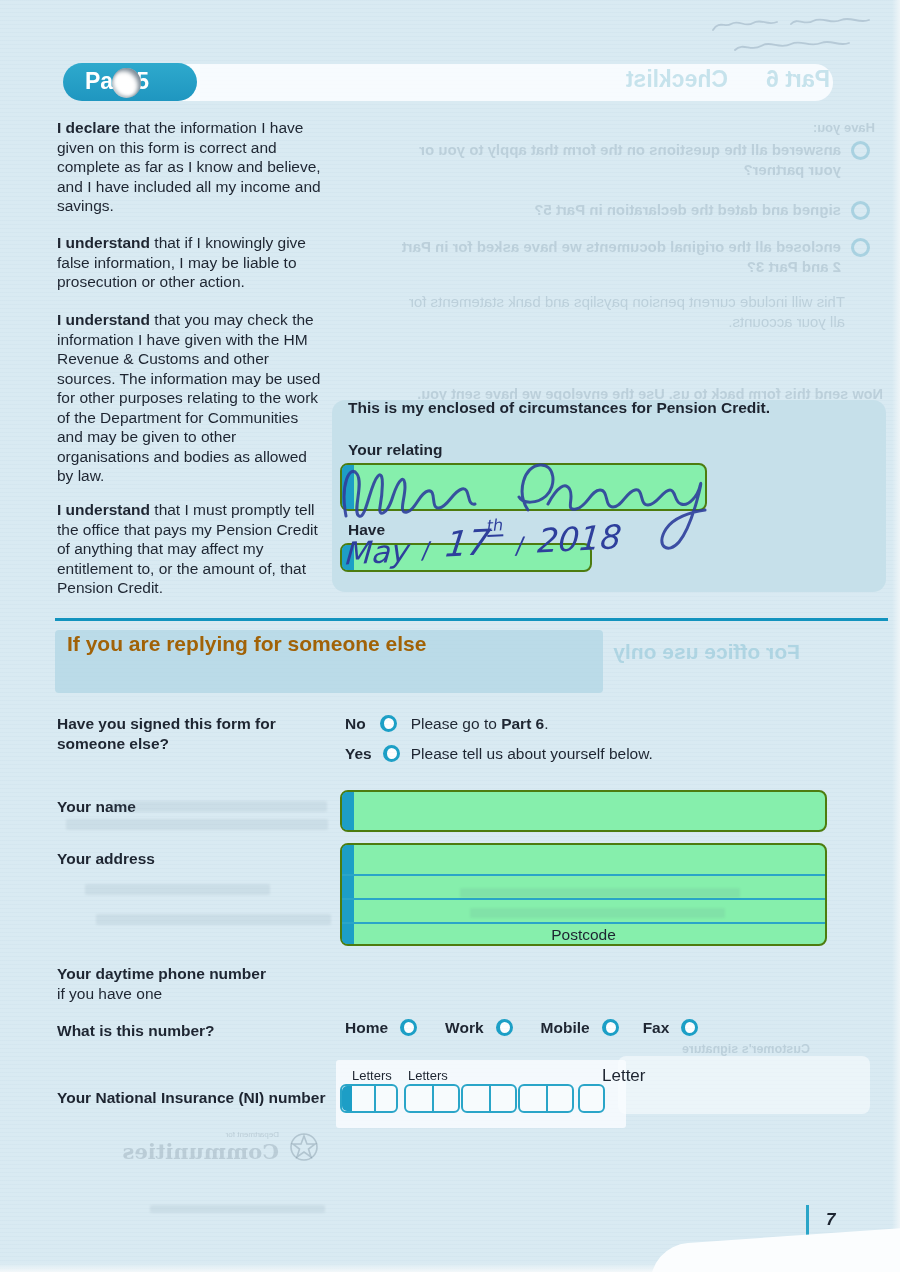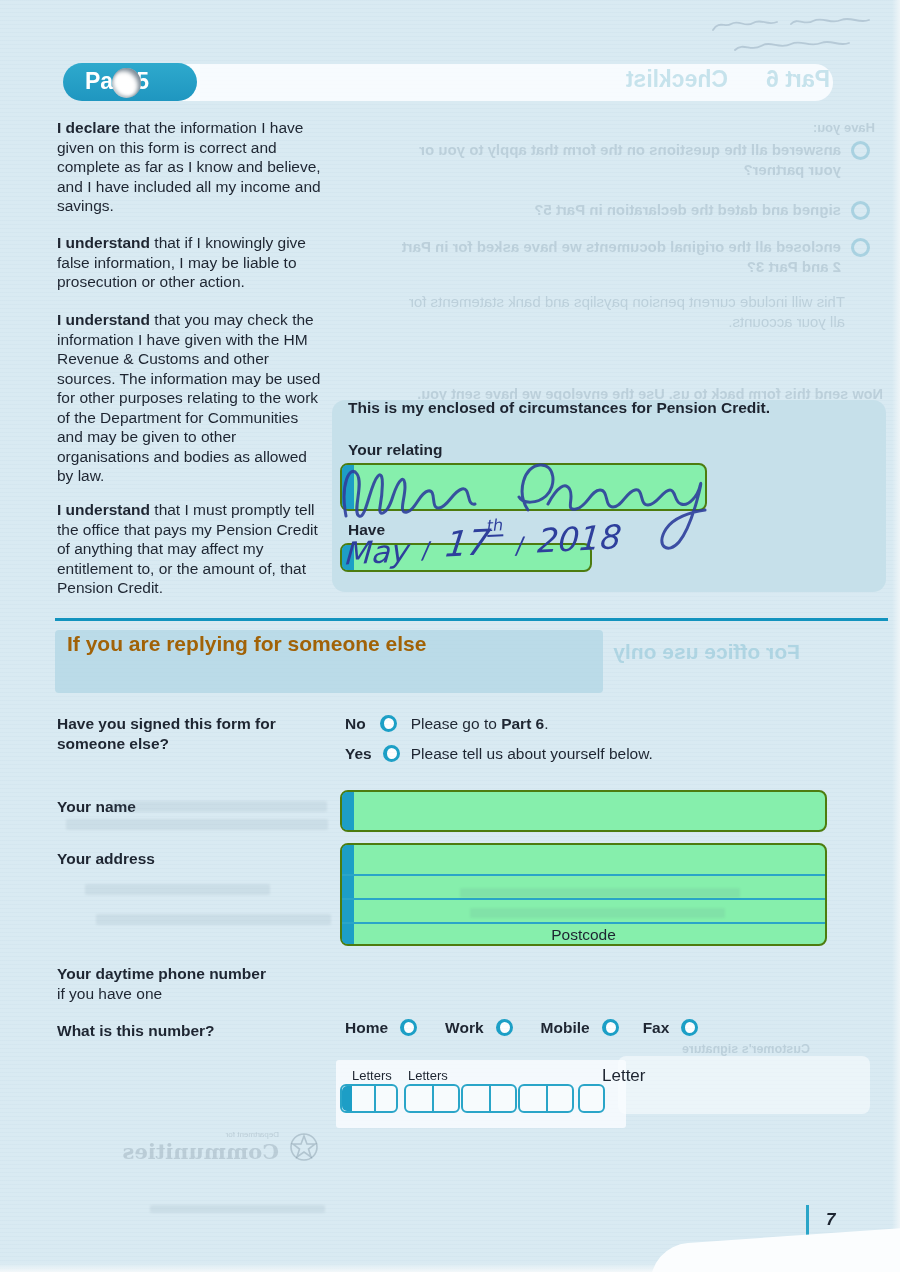--- a/index.html
+++ b/index.html
@@ -201,20 +201,21 @@
     <span class="radio" style="margin:0 28px 0 12px;"></span>
     <span class="txt b">Work</span>
     <span class="radio" style="margin:0 28px 0 12px;"></span>
     <span class="txt b">Mobile</span>
     <span class="radio" style="margin:0 24px 0 12px;"></span>
     <span class="txt b">Fax</span>
     <span class="radio" style="margin:0 0 0 12px;"></span>
   </div>
 
   <div class="abs" style="left:336px;top:1060px;width:290px;height:68px;background:rgba(250,253,255,0.8);border-radius:3px;z-index:1;"></div>
+  <div class="abs txt b" style="left:57px;top:1088px;width:290px;z-index:2;">Your National Insurance (NI) number</div>
   <div class="abs txt" style="left:352px;top:1066px;font-size:13px;z-index:2;">Letters</div>
   <div class="abs txt" style="left:408px;top:1066px;font-size:13px;z-index:2;">Letters</div>
   <div class="abs txt" style="left:578px;top:1066px;font-size:17px;z-index:2;margin-left:24px;">Letter</div>
 
   <div class="nicell" style="left:340px;top:1084px;width:58px;height:29px;z-index:2;">
     <span class="tab-edge" style="width:10px;"></span>
     <span class="nidiv" style="left:32px;"></span>
   </div>
   <div class="nicell" style="left:404px;top:1084px;width:56px;height:29px;z-index:2;">
     <span class="nidiv" style="left:26px;"></span>

